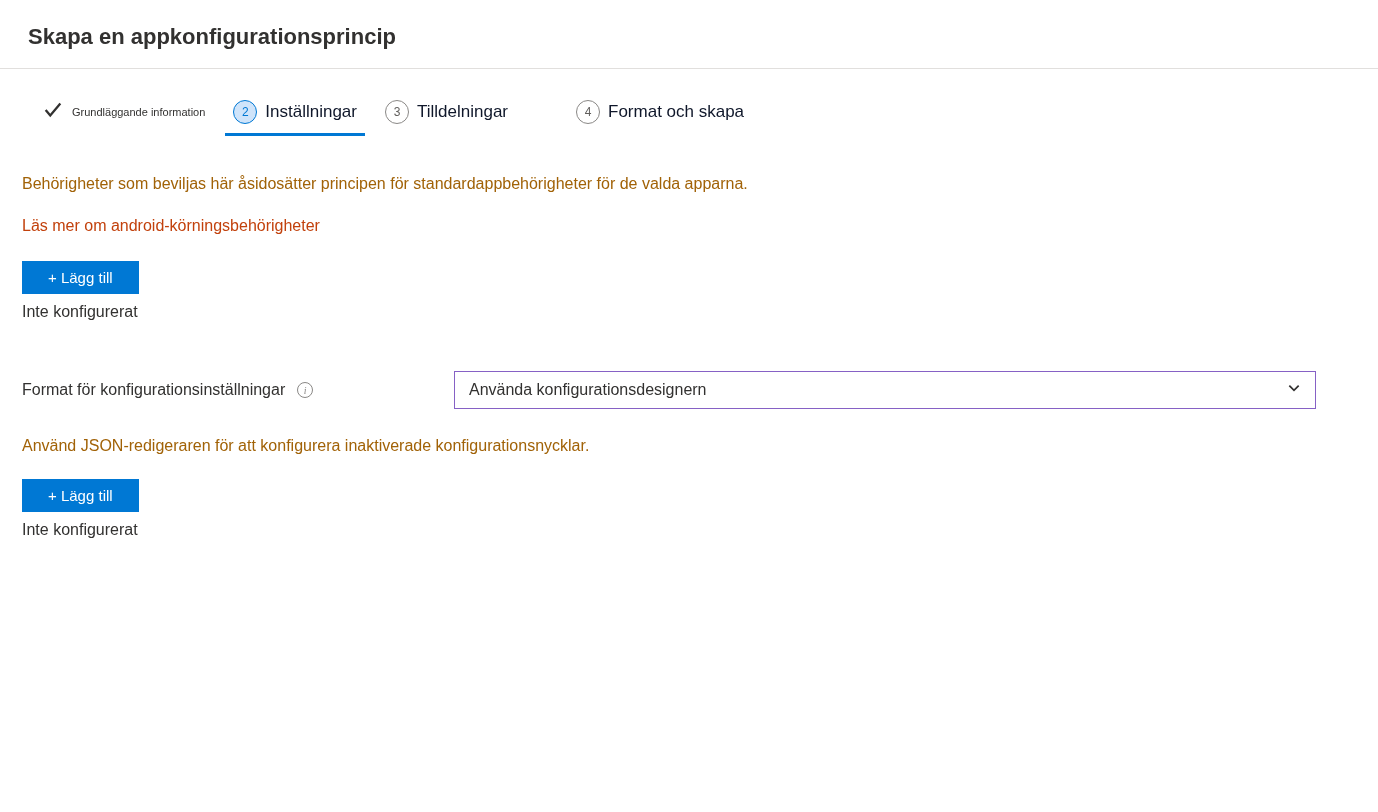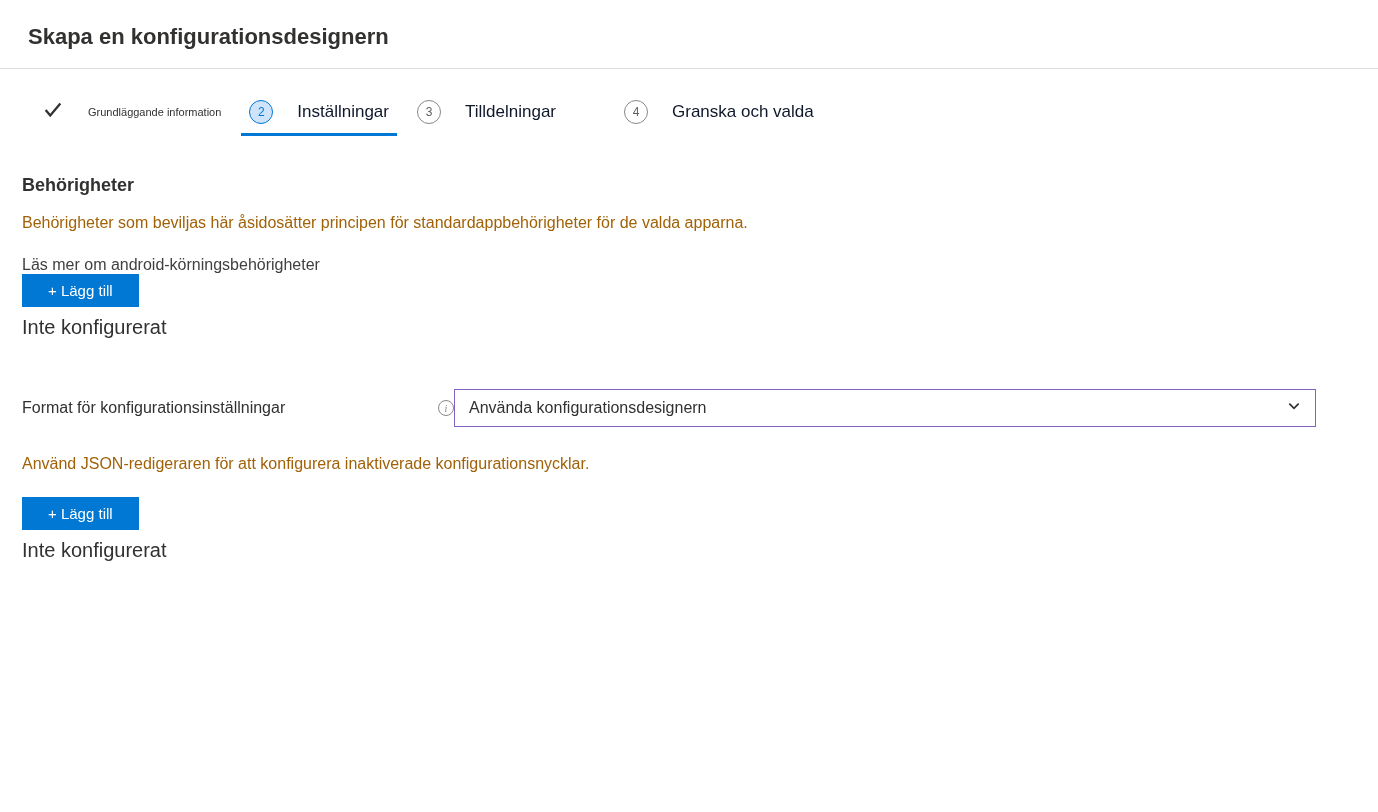--- a/index.html
+++ b/index.html
@@ -19,21 +19,21 @@
     .wizard-steps {
       display: flex;
       align-items: center;
       gap: 28px;
       margin-bottom: 40px;
       padding-left: 20px;
     }
     .step {
       display: flex;
       align-items: center;
-      gap: 24px;
+      gap: 8px;
       padding-bottom: 10px;
       position: relative;
     }
     .step.active::after {
       content: "";
       position: absolute;
       bottom: -2px;
       left: -8px;
       right: -8px;
       height: 3px;
@@ -64,47 +64,47 @@
       margin-bottom: 18px;
       color: #323130;
     }
     .body-text {
       font-size: 16px;
       margin-bottom: 24px;
       color: #a16207;
     }
     .link-text {
       font-size: 16px;
-      color: #404040;
+      color: #c2410c;
+      margin-bottom: 26px;
     }
     .btn-primary {
       background: #0078d4;
       color: #fff;
       border: none;
       padding: 8px 26px;
       font-size: 15px;
       cursor: pointer;
       margin-bottom: 9px;
     }
     .status-text {
-      font-size: 20px;
+      font-size: 16px;
       margin-bottom: 50px;
     }
     .form-row {
       display: flex;
       align-items: center;
       margin-bottom: 28px;
     }
     .form-label {
       font-size: 16px;
       width: 432px;
       display: flex;
       align-items: center;
-      gap: 0;
-      justify-content: space-between;
+      gap: 12px;
     }
     .info-icon {
       width: 16px;
       height: 16px;
       border: 1px solid #8a8886;
       border-radius: 50%;
       display: inline-flex;
       align-items: center;
       justify-content: center;
       font-size: 10px;
@@ -122,21 +122,21 @@
       align-items: center;
       font-size: 16px;
       cursor: pointer;
       background: #fff;
     }
     .chevron svg { width: 14px; height: 14px; }
   </style>
 </head>
 <body>
 
-<h1 class="page-title">Skapa en konfigurationsdesignern</h1>
+<h1 class="page-title">Skapa en appkonfigurationsprincip</h1>
 
 <div class="content">
 
   <div class="wizard-steps">
     <div class="step">
       <span class="check-icon">
         <svg viewBox="0 0 24 24" fill="none" stroke="#323130" stroke-width="2.5">
             <polyline points="4,12 9,18 20,5"></polyline>
           </svg>
       </span>
@@ -148,25 +148,24 @@
       <span class="step-label">Inställningar</span>
     </div>
 
     <div class="step">
       <span class="step-circle">3</span>
       <span class="step-label">Tilldelningar</span>
     </div>
 
     <div class="step" style="margin-left:40px;">
       <span class="step-circle">4</span>
-      <span class="step-label">Granska och valda</span>
+      <span class="step-label">Format och skapa</span>
     </div>
   </div>
 
-  <h2 class="section-heading">Behörigheter</h2>
   <p class="body-text">Behörigheter som beviljas här åsidosätter principen för standardappbehörigheter för de valda apparna.</p>
   <p class="link-text">Läs mer om android-körningsbehörigheter</p>
   <button class="btn-primary">+ Lägg till</button>
   <p class="status-text">Inte konfigurerat</p>
 
 
   <div class="form-row">
     <div class="form-label">
       <span>Format för konfigurationsinställningar</span>
       <span class="info-icon">i</span>

